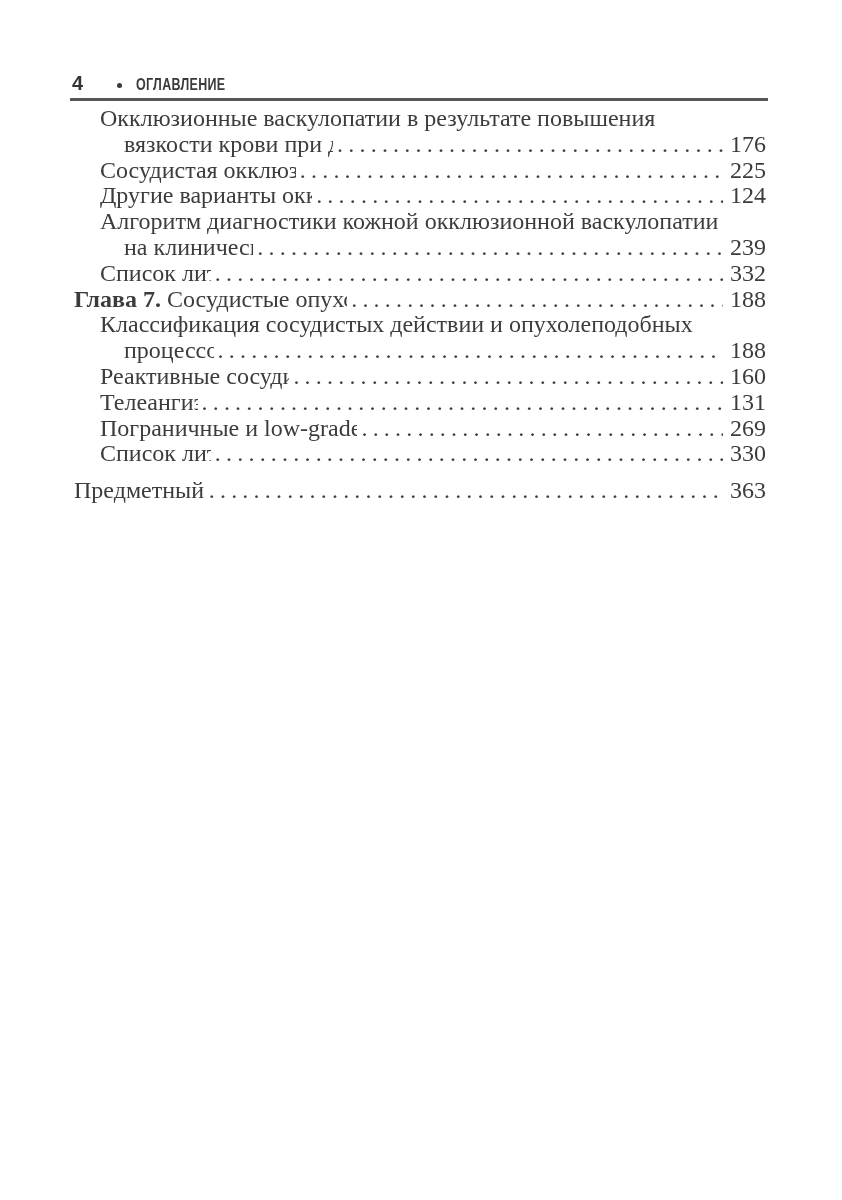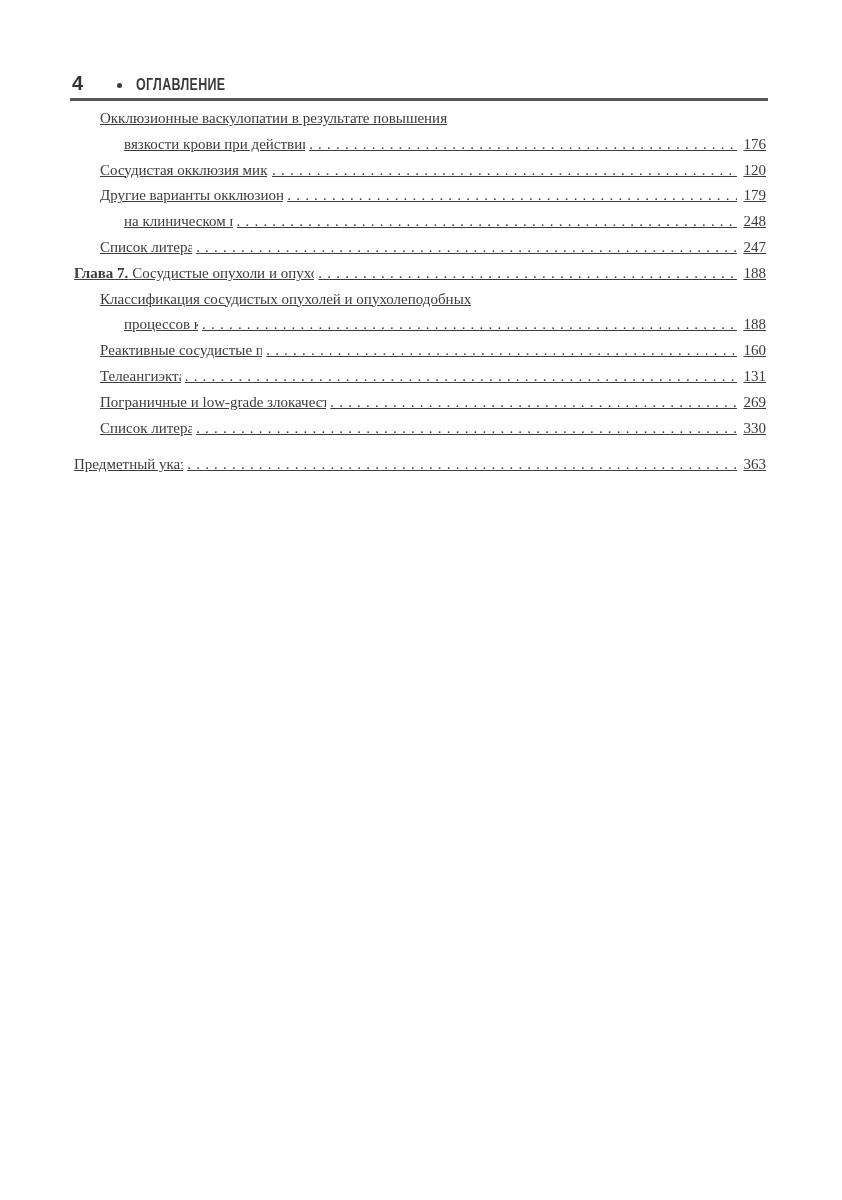--- a/index.html
+++ b/index.html
@@ -60,23 +60,22 @@
     background: #575757;
     border: none;
     margin: 0;
   }
   
   .toc {
     position: absolute;
     left: 74px;
     top: 106px;
     width: 692px;
-    font-size: 15px;
+    font-size: 24px;
     line-height: 25.8px;
-    text-decoration: underline;
   }
   .toc-row {
     display: flex;
     align-items: baseline;
     white-space: pre;
     height: 25.8px;
   }
   .toc-row.level-1 { padding-left: 26px; }
   .toc-row.level-2 { padding-left: 50px; }
   .toc-row.section-break { margin-top: 11px; }
@@ -119,44 +118,49 @@
     
   </div>
       <div class="toc-row level-2">
     <span class="toc-title"><span class="toc-text">вязкости крови при действии низких температур</span></span>
     <span class="toc-leader"></span>
     <span class="toc-page">176</span>
   </div>
       <div class="toc-row level-1">
     <span class="toc-title"><span class="toc-text">Сосудистая окклюзия микроорганизмами</span></span>
     <span class="toc-leader"></span>
-    <span class="toc-page">120</span>
+    <span class="toc-page">225</span>
   </div>
       <div class="toc-row level-1">
     <span class="toc-title"><span class="toc-text">Другие варианты окклюзионных васкулопатий</span></span>
     <span class="toc-leader"></span>
-    <span class="toc-page">179</span>
+    <span class="toc-page">124</span>
+  </div>
+      <div class="toc-row level-1 no-page">
+    <span class="toc-title"><span class="toc-text">Алгоритм диагностики кожной окклюзионной васкулопатии</span></span>
+    
+    
   </div>
       <div class="toc-row level-2">
     <span class="toc-title"><span class="toc-text">на клиническом примере</span></span>
     <span class="toc-leader"></span>
-    <span class="toc-page">248</span>
+    <span class="toc-page">239</span>
   </div>
       <div class="toc-row level-1">
     <span class="toc-title"><span class="toc-text">Список литературы</span></span>
     <span class="toc-leader"></span>
-    <span class="toc-page">247</span>
+    <span class="toc-page">332</span>
   </div>
       <div class="toc-row level-0">
     <span class="toc-title"><span class="toc-bold">Глава 7.</span><span class="toc-text"> Сосудистые опухоли и опухолеподобные процессы кожи</span></span>
     <span class="toc-leader"></span>
     <span class="toc-page">188</span>
   </div>
       <div class="toc-row level-1 no-page">
-    <span class="toc-title"><span class="toc-text">Классификация сосудистых опухолей и опухолеподобных</span></span>
+    <span class="toc-title"><span class="toc-text">Классификация сосудистых действии и опухолеподобных</span></span>
     
     
   </div>
       <div class="toc-row level-2">
     <span class="toc-title"><span class="toc-text">процессов кожи</span></span>
     <span class="toc-leader"></span>
     <span class="toc-page">188</span>
   </div>
       <div class="toc-row level-1">
     <span class="toc-title"><span class="toc-text">Реактивные сосудистые процессы кожи</span></span>

